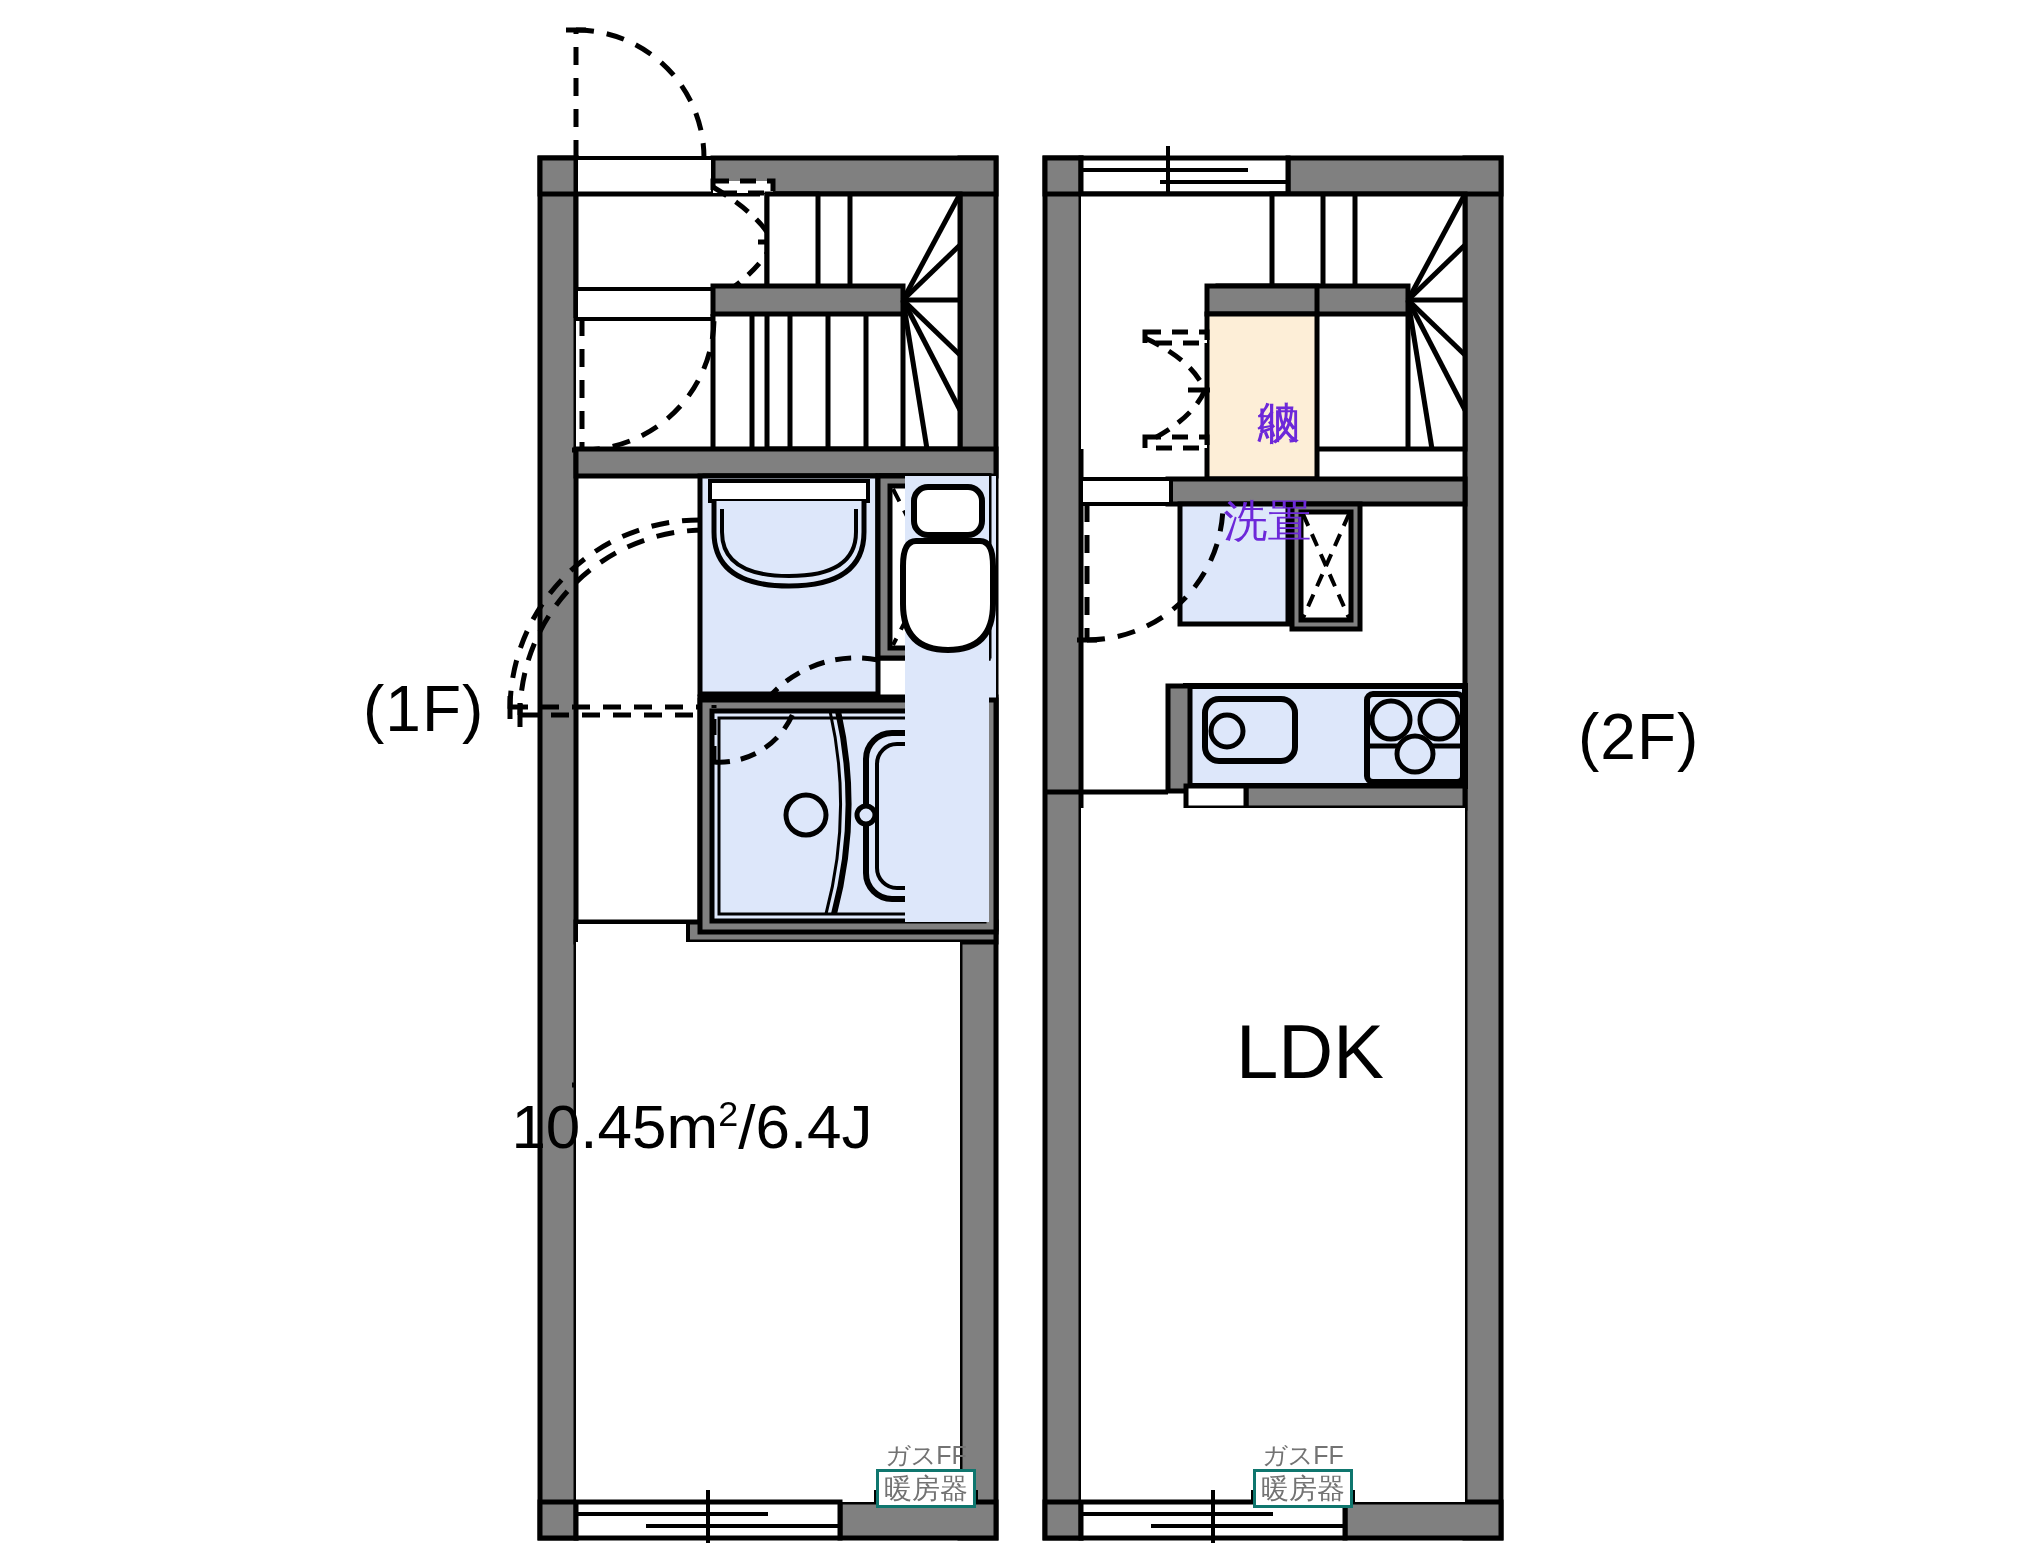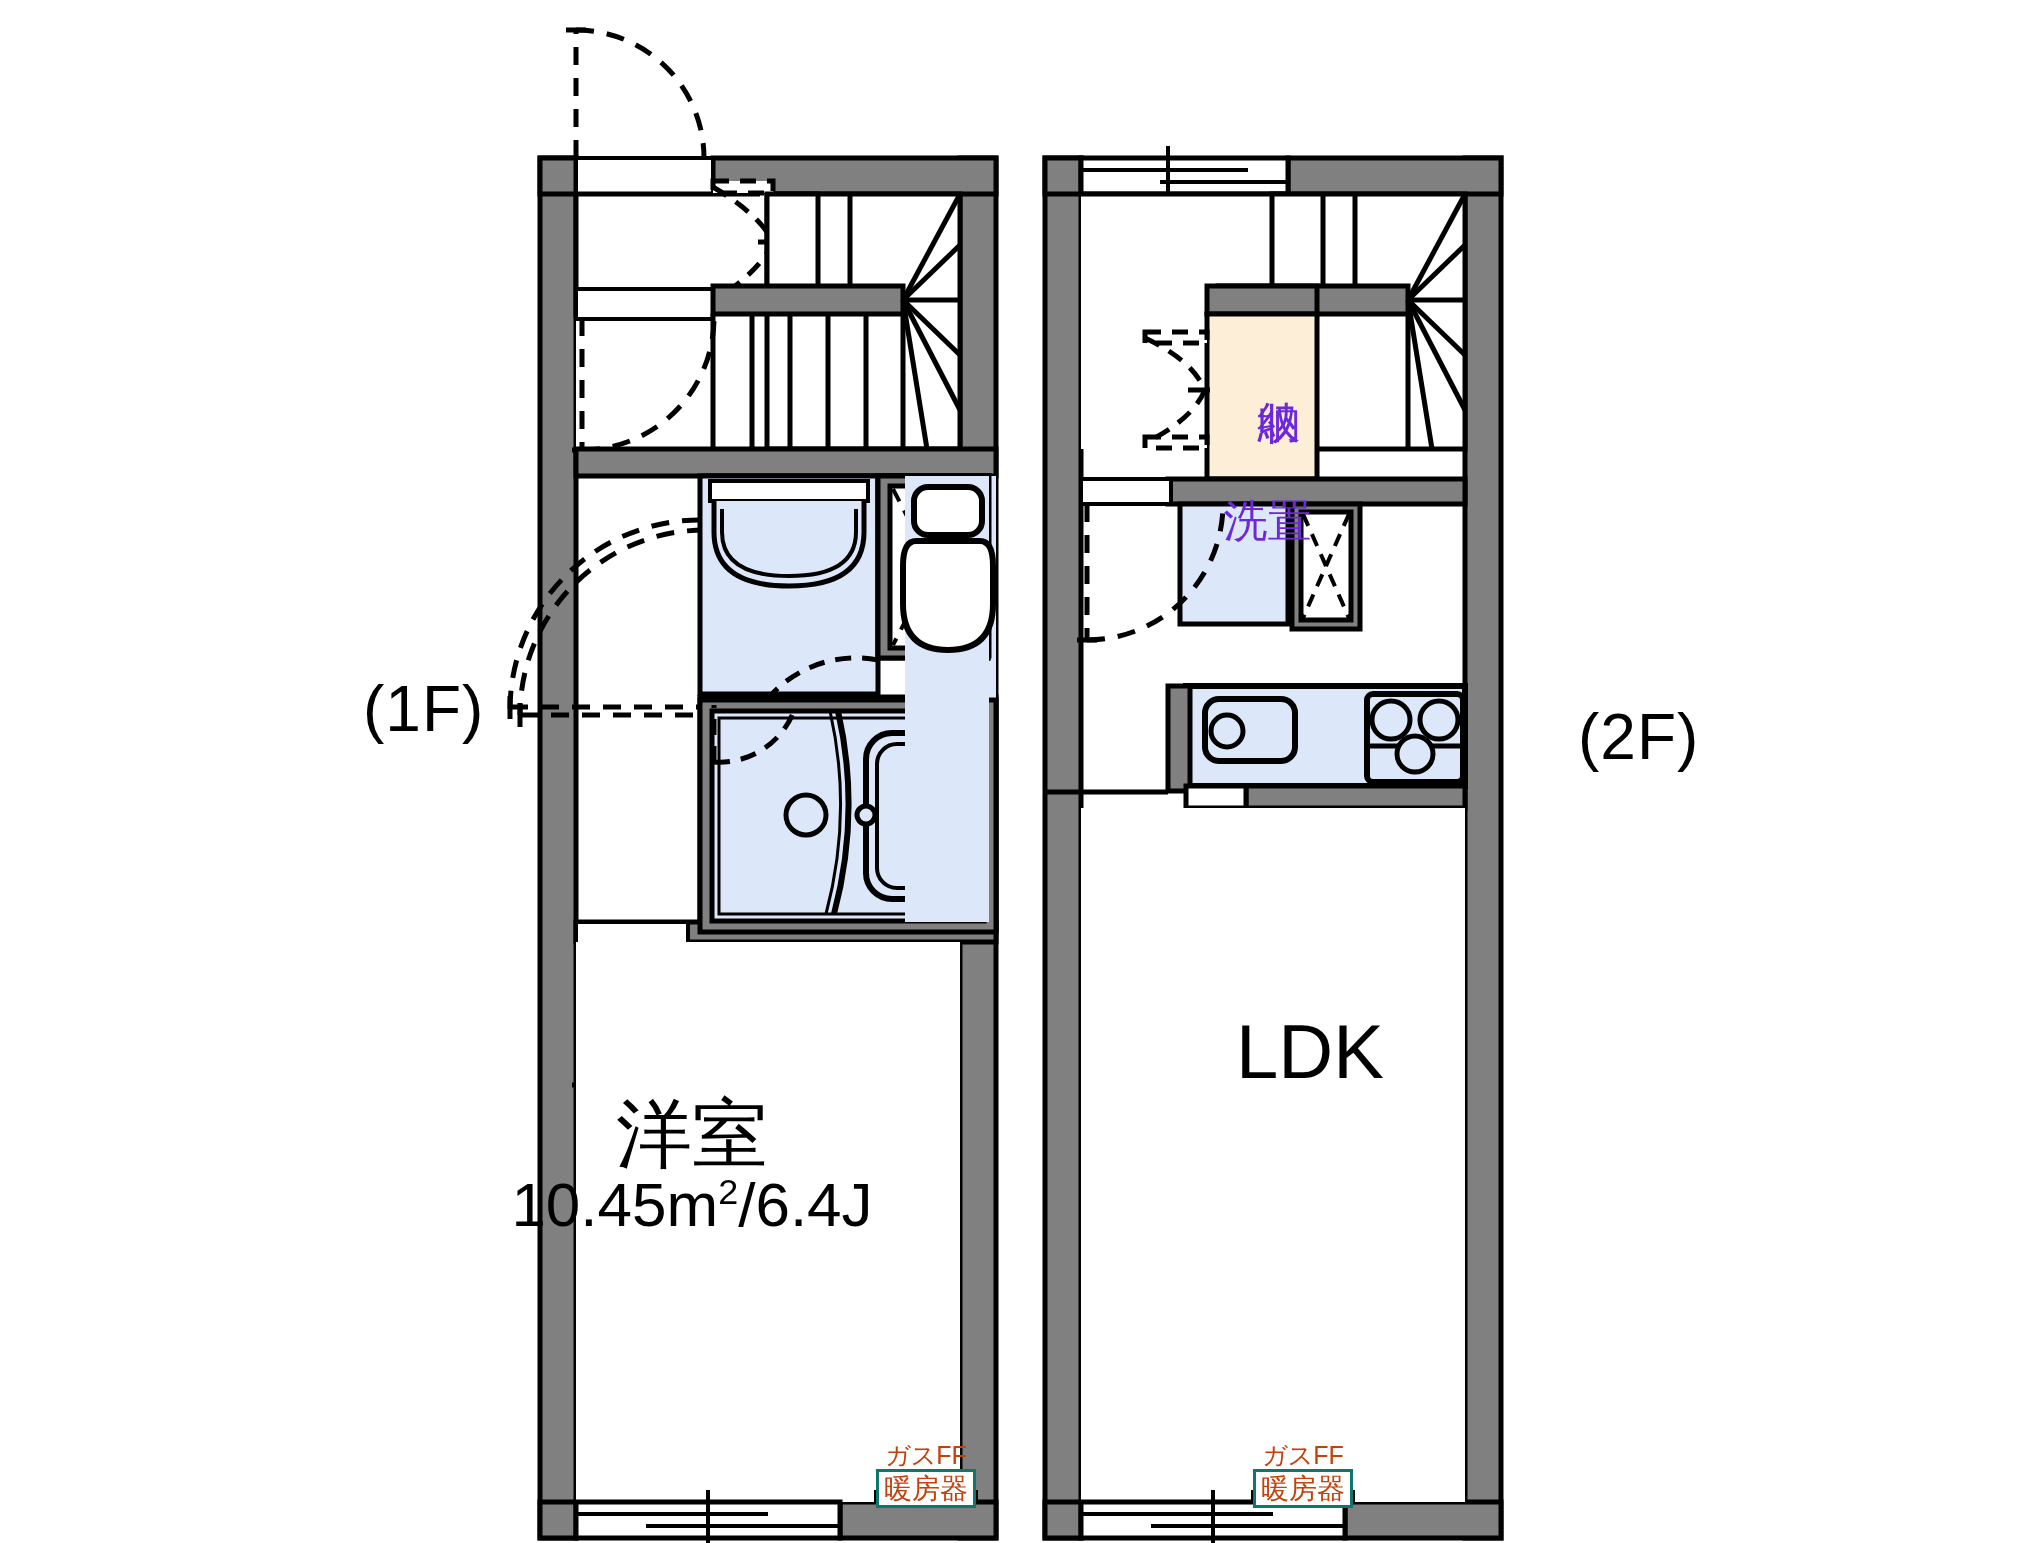--- a/index.html
+++ b/index.html
@@ -24,21 +24,21 @@
   #label-washitsu{left:432px;top:1095px;width:520px;}
   #label-ldk{left:1110px;top:1013px;width:400px;}
   .small-jp{
     position:absolute;text-align:center;color:#6d28d9;white-space:nowrap;
     font-family:"Liberation Sans","DejaVu Sans",sans-serif;
     font-size:43px;line-height:1.1;
   }
   #label-shuno{left:1232px;top:330px;width:95px;}
   #label-senchi{left:1210px;top:497px;width:115px;font-size:44px;}
   .heater{
-    position:absolute;text-align:center;color:#c2410c;white-space:nowrap;
+    position:absolute;text-align:center;color:#737373;white-space:nowrap;
     font-family:"Liberation Sans","DejaVu Sans",sans-serif;
   }
   .heater .h-top{display:block;font-size:25px;line-height:1.0;margin-bottom:1px;}
   .heater .h-box{display:block;font-size:28px;border:3px solid #0f766e;background:#fff;padding:1px 4px;line-height:1.12;}
   #heater-1f{left:876px;top:1443px;width:100px;}
   #heater-2f{left:1253px;top:1443px;width:100px;}
 </style>
 </head>
 <body>
 
@@ -426,21 +426,20 @@
       <rect x="914" y="487" width="68" height="48" rx="14" ry="14" fill="#fff" stroke="#000" stroke-width="6"></rect>
 
       <path d="M916,541 L980,541 Q993,541 993,566 L993,604 Q993,650 948,650 Q903,650 903,604 L903,566 Q903,541 916,541 Z" fill="#fff" stroke="#000" stroke-width="6"></path>
     </g>
   </svg>
 
   <div class="floor-tag" id="tag-1f">(1F)</div>
   <div class="floor-tag" id="tag-2f">(2F)</div>
 
   <div class="room-label" id="label-washitsu">
-    <span class="rl-name">洋室</span>
     <span class="rl-area"><span>10.45m</span><span class="sup">2</span><span>/6.4J</span></span>
   </div>
 
   <div class="room-label" id="label-ldk">
     <span class="rl-name">LDK</span>
   </div>
 
   <div class="small-jp" id="label-shuno"><span style="writing-mode:vertical-rl;text-orientation:upright;display:inline-block;line-height:1.08;">収納</span></div>
 
   <div class="small-jp" id="label-senchi">洗置</div>

